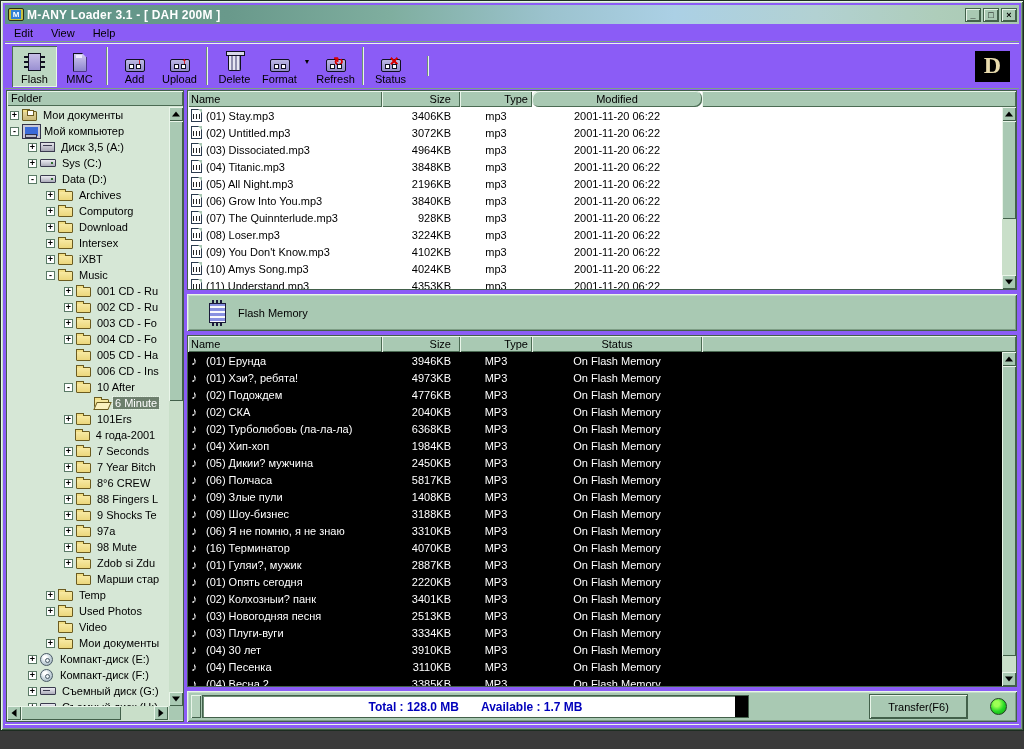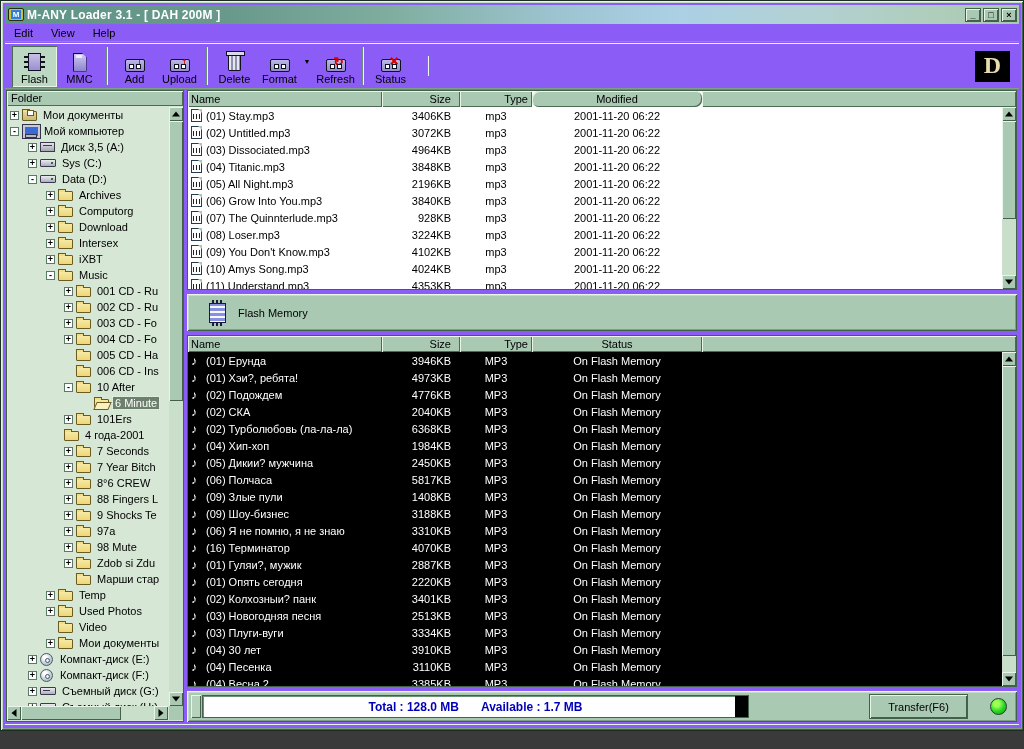--- a/index.html
+++ b/index.html
@@ -400,21 +400,21 @@
           </span>
           <span class="t-label selected">6 Minute</span>
         </div>
         <div class="tree-row" style="padding-left: 56px;">
           <span class="exp">+</span>
           <span style="display: inline-flex;">
             <span class="t-folder"></span>
           </span>
           <span class="t-label">101Ers</span>
         </div>
-        <div class="tree-row" style="padding-left: 44px;">
+        <div class="tree-row" style="padding-left: 44px; justify-content: center;">
           <span class="exp none"></span>
           <span style="display: inline-flex;">
             <span class="t-folder"></span>
           </span>
           <span class="t-label">4 года-2001</span>
         </div>
         <div class="tree-row" style="padding-left: 56px;">
           <span class="exp">+</span>
           <span style="display: inline-flex;">
             <span class="t-folder"></span>

